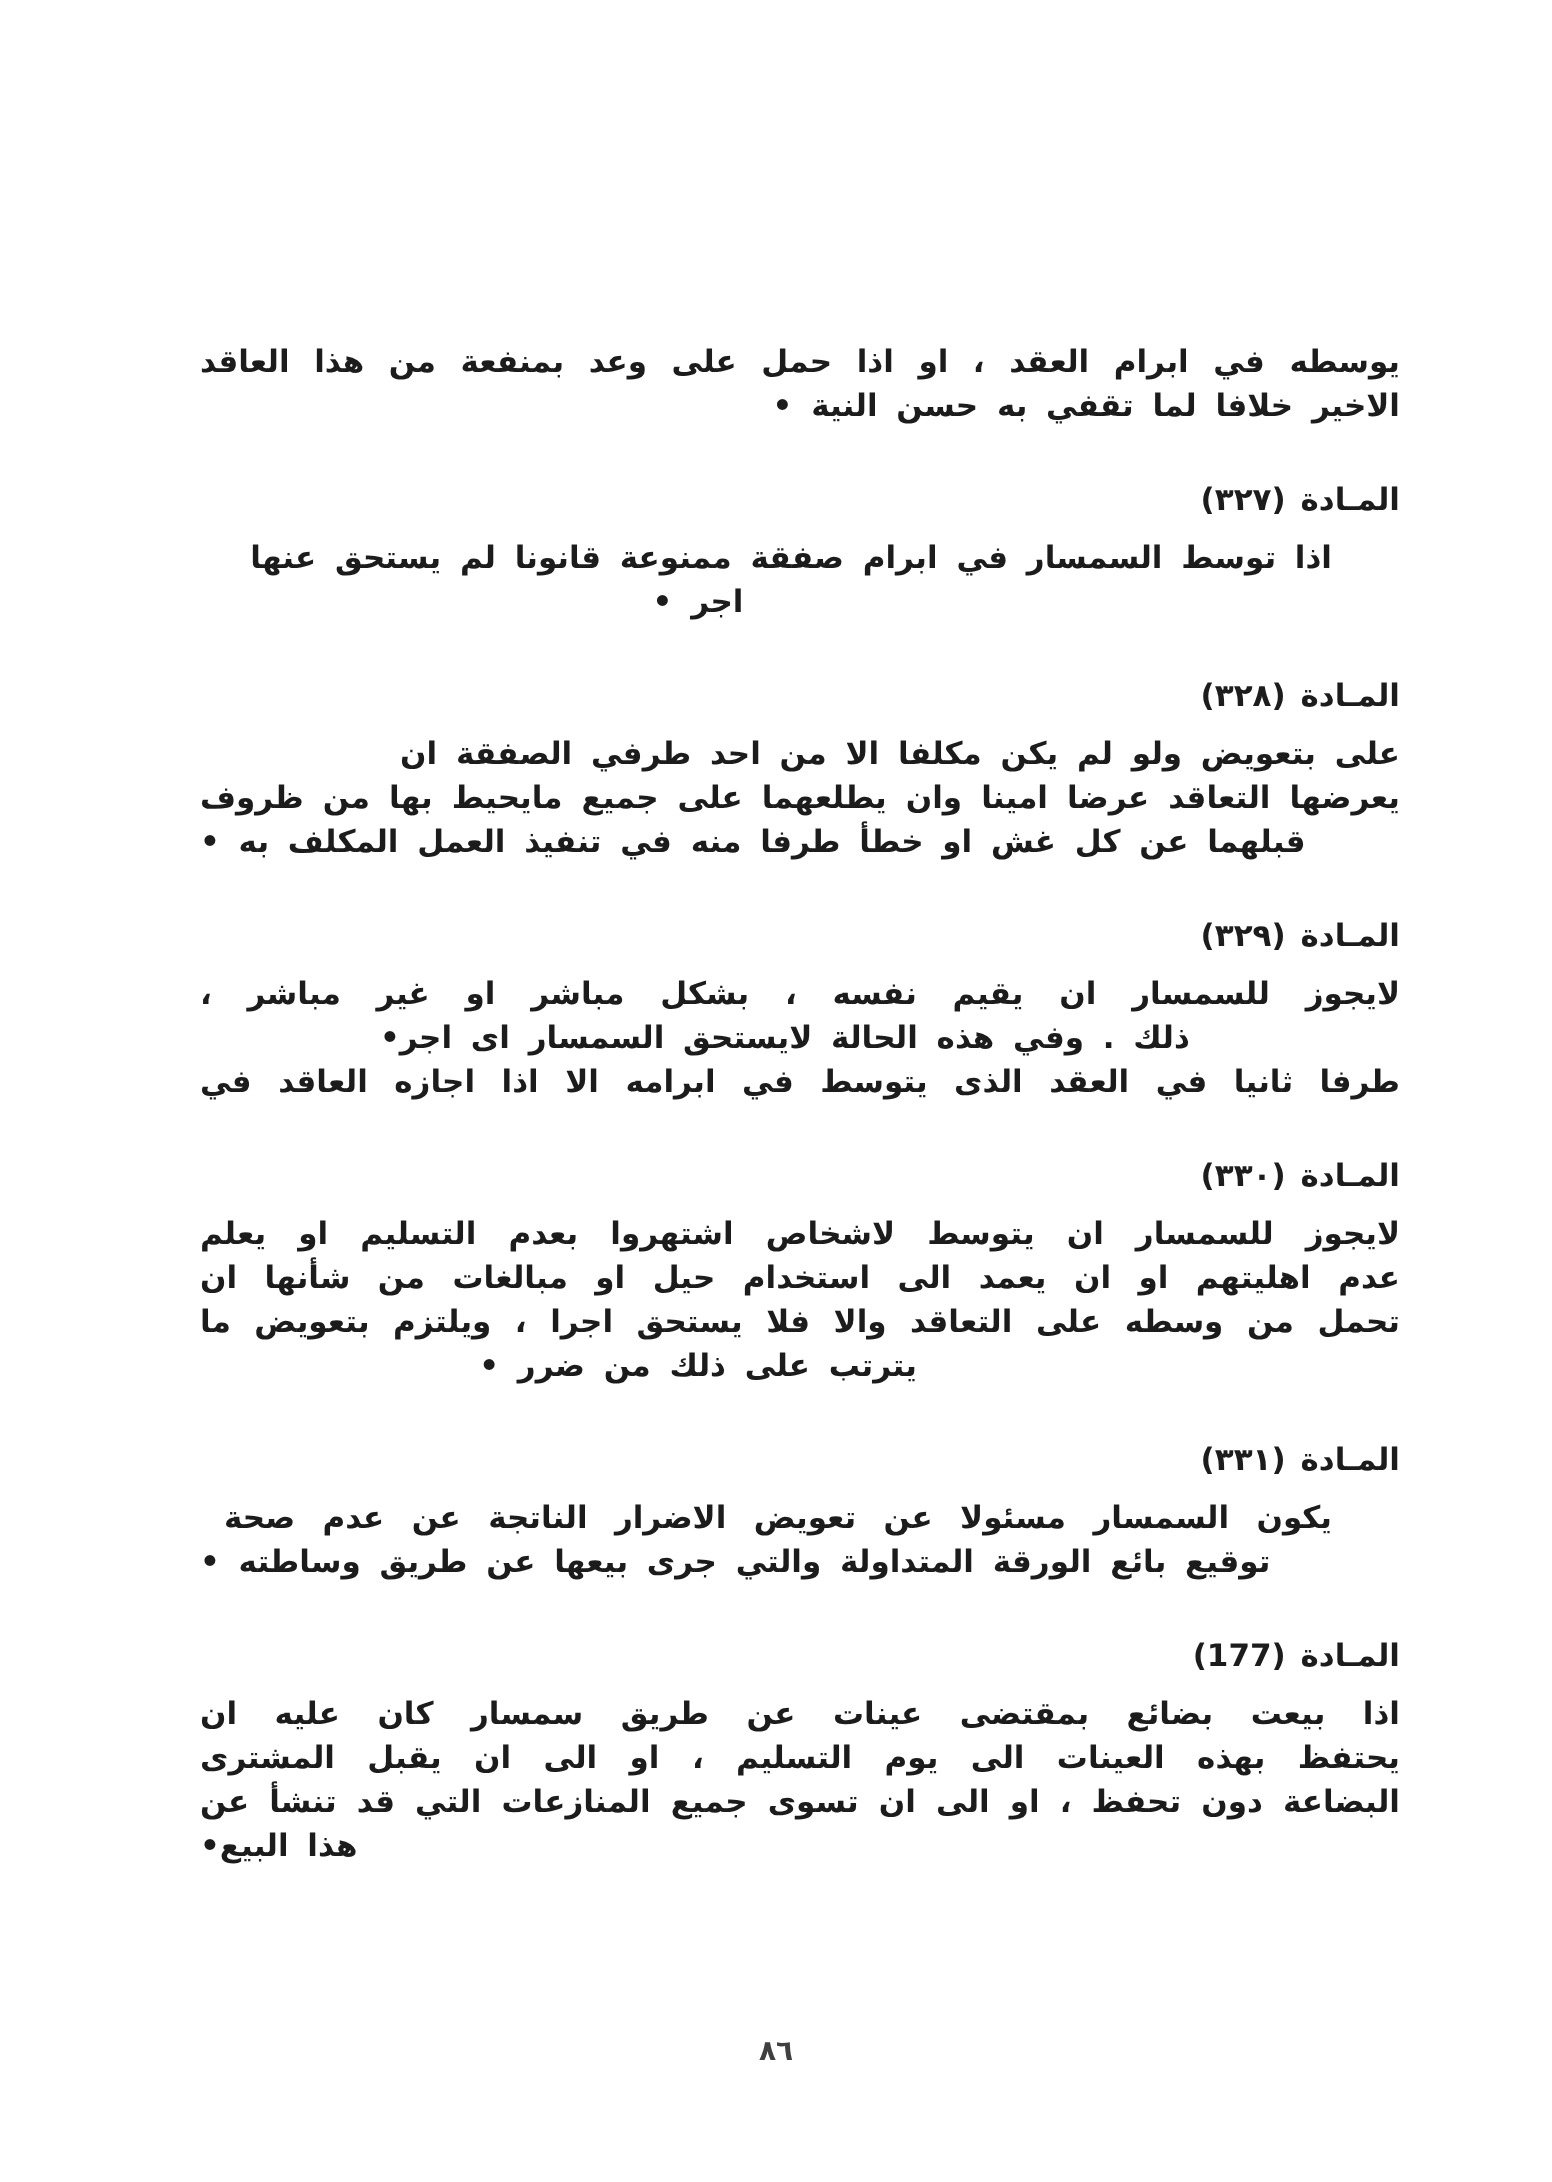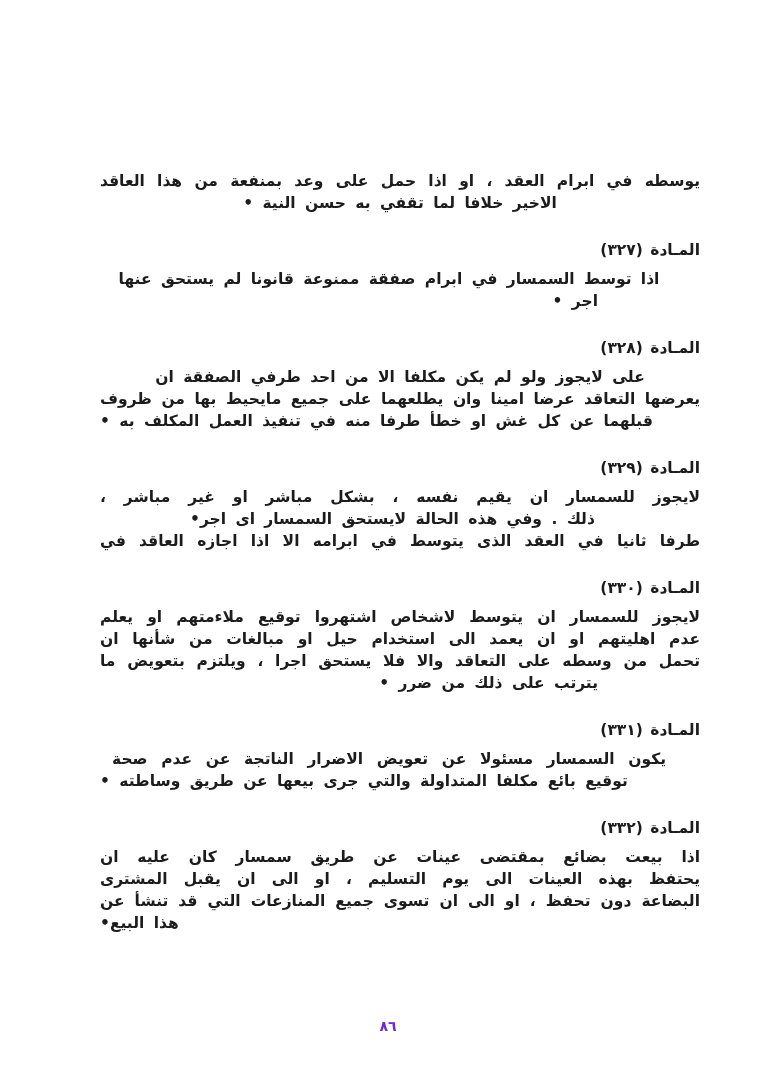--- a/index.html
+++ b/index.html
@@ -14,41 +14,41 @@
   }
   .content{
     position:absolute;left:100px;top:170px;width:600px;
     direction:rtl;
     font-size:15.5px;font-weight:700;color:#1c1c1c;
   }
   .ln{line-height:22px;min-height:22px;}
   
   .j{text-align:justify;text-align-last:justify;}
   
-  .r{text-align:center;word-spacing:4px;}
+  .r{text-align:right;word-spacing:4px;}
   
   .l{text-align:left;word-spacing:4px;}
   
-  .rd{text-align:right;padding-right:102px;word-spacing:4px;box-sizing:border-box;}
+  .rd{text-align:center;padding-right:102px;word-spacing:4px;box-sizing:border-box;}
   
   .ind{text-indent:34px;margin-left:12px;}
   
   .indl{padding-left:90px;box-sizing:border-box;}
   .heading{
     text-align:right;
     padding-left:45px; 
     margin:26px 0 8px 0;
     line-height:20px;
     font-weight:700;
     word-spacing:2px;
   }
   .pageno{
     position:absolute;top:1018px;left:0;width:776px;
     text-align:center;direction:rtl;
-    font-size:14px;font-weight:700;letter-spacing:3px;color:#6d28d9;
+    font-size:14px;font-weight:700;letter-spacing:3px;color:#404040;
   }
 </style>
 </head>
 <body>
 
 <div class="page">
   <div class="content">
 
     <div>
       <div class="ln j">يوسطه في ابرام العقد ، او اذا حمل على وعد بمنفعة من هذا العاقد</div>
@@ -56,48 +56,48 @@
     </div>
 
     <section>
       <div class="heading">المـادة (٣٢٧)</div>
       <div class="ln r ind">اذا توسط السمسار في ابرام صفقة ممنوعة قانونا لم يستحق عنها</div>
       <div class="ln rd">اجر •</div>
     </section>
 
     <section>
       <div class="heading">المـادة (٣٢٨)</div>
-      <div class="ln r">على لايجوز ولو لم يكن مكلفا الا من احد طرفي الصفقة ان</div>
+      <div class="ln r">على بتعويض ولو لم يكن مكلفا الا من احد طرفي الصفقة ان</div>
       <div class="ln j">يعرضها التعاقد عرضا امينا وان يطلعهما على جميع مايحيط بها من ظروف</div>
       <div class="ln l">قبلهما عن كل غش او خطأ طرفا منه في تنفيذ العمل المكلف به •</div>
     </section>
 
     <section>
       <div class="heading">المـادة (٣٢٩)</div>
       <div class="ln j">لايجوز للسمسار ان يقيم نفسه ، بشكل مباشر او غير مباشر ،</div>
       <div class="ln l indl">ذلك . وفي هذه الحالة لايستحق السمسار اى اجر•</div>
       <div class="ln j">طرفا ثانيا في العقد الذى يتوسط في ابرامه الا اذا اجازه العاقد في</div>
     </section>
 
     <section>
       <div class="heading">المـادة (٣٣٠)</div>
-      <div class="ln j">لايجوز للسمسار ان يتوسط لاشخاص اشتهروا توقيع ملاءمتهم او يعلم</div>
+      <div class="ln j">لايجوز للسمسار ان يتوسط لاشخاص اشتهروا بعدم التسليم او يعلم</div>
       <div class="ln j">عدم اهليتهم او ان يعمد الى استخدام حيل او مبالغات من شأنها ان</div>
       <div class="ln j">تحمل من وسطه على التعاقد والا فلا يستحق اجرا ، ويلتزم بتعويض ما</div>
       <div class="ln rd">يترتب على ذلك من ضرر •</div>
     </section>
 
     <section>
       <div class="heading">المـادة (٣٣١)</div>
       <div class="ln j ind">يكون السمسار مسئولا عن تعويض الاضرار الناتجة عن عدم صحة</div>
-      <div class="ln l">توقيع بائع مكلفا المتداولة والتي جرى بيعها عن طريق وساطته •</div>
+      <div class="ln l">توقيع بائع الورقة المتداولة والتي جرى بيعها عن طريق وساطته •</div>
     </section>
 
     <section>
-      <div class="heading">المـادة (٣٣٢)</div>
+      <div class="heading">المـادة (177)</div>
       <div class="ln j">اذا بيعت بضائع بمقتضى عينات عن طريق سمسار كان عليه ان</div>
       <div class="ln j">يحتفظ بهذه العينات الى يوم التسليم ، او الى ان يقبل المشترى</div>
       <div class="ln j">البضاعة دون تحفظ ، او الى ان تسوى جميع المنازعات التي قد تنشأ عن</div>
       <div class="ln l">هذا البيع•</div>
     </section>
 
   </div>
 
   <div class="pageno">٨٦</div>
 </div>

